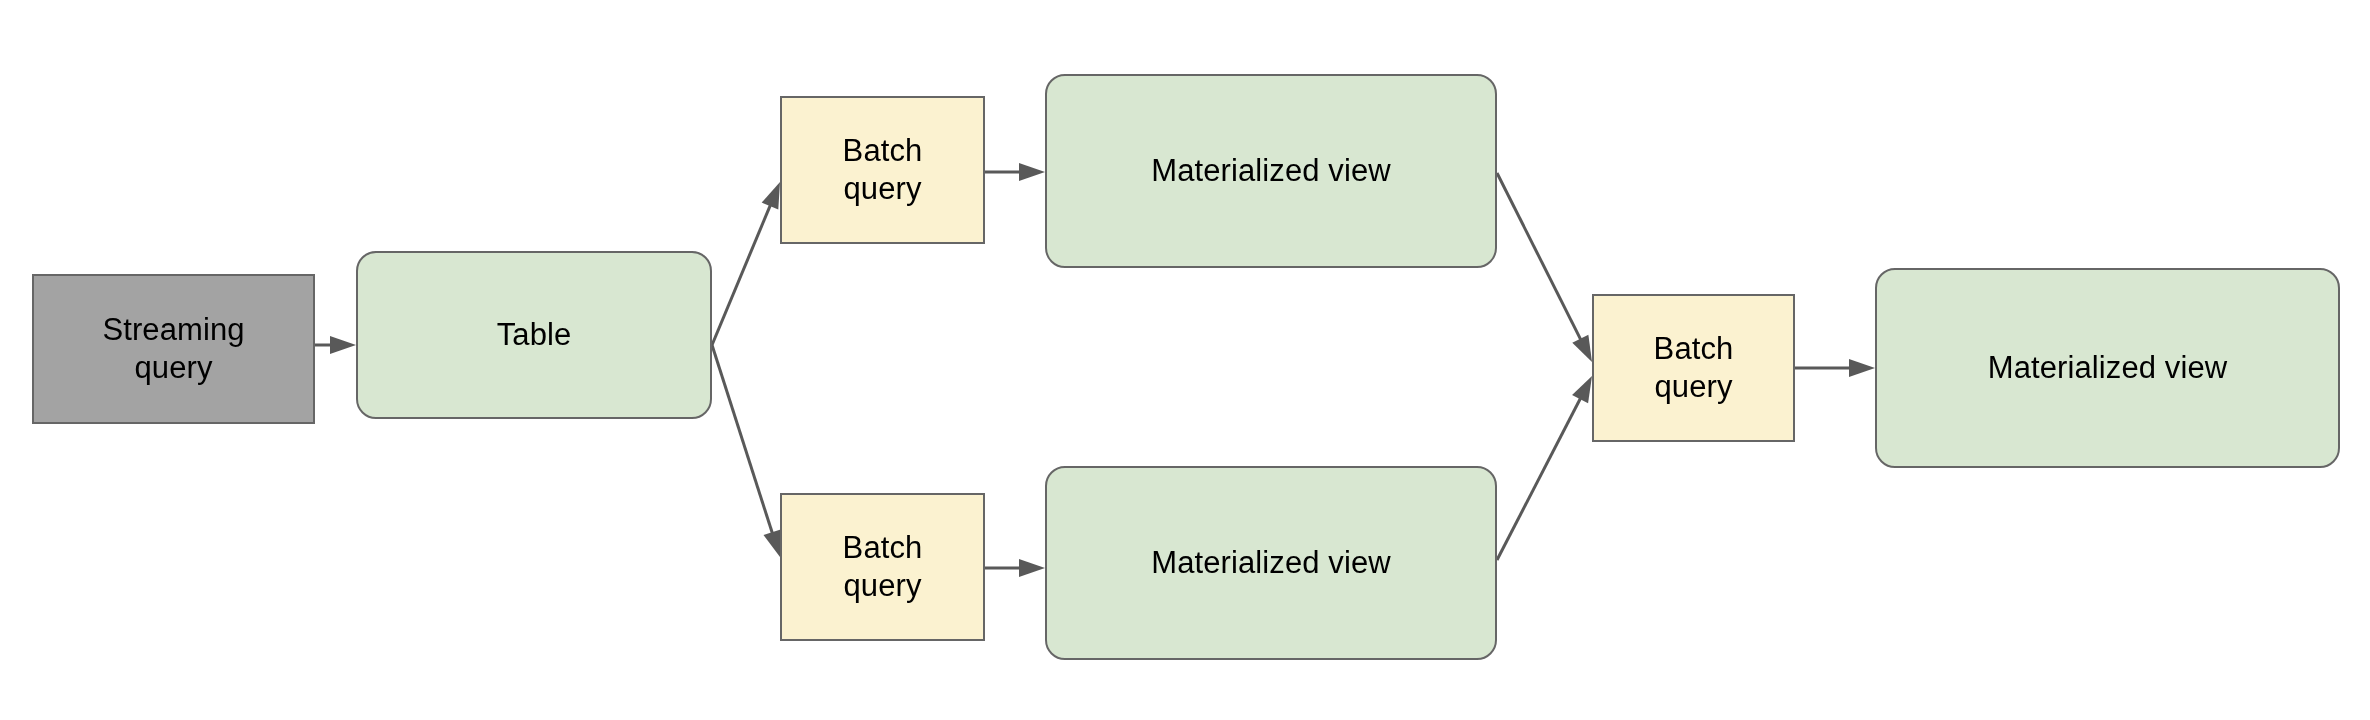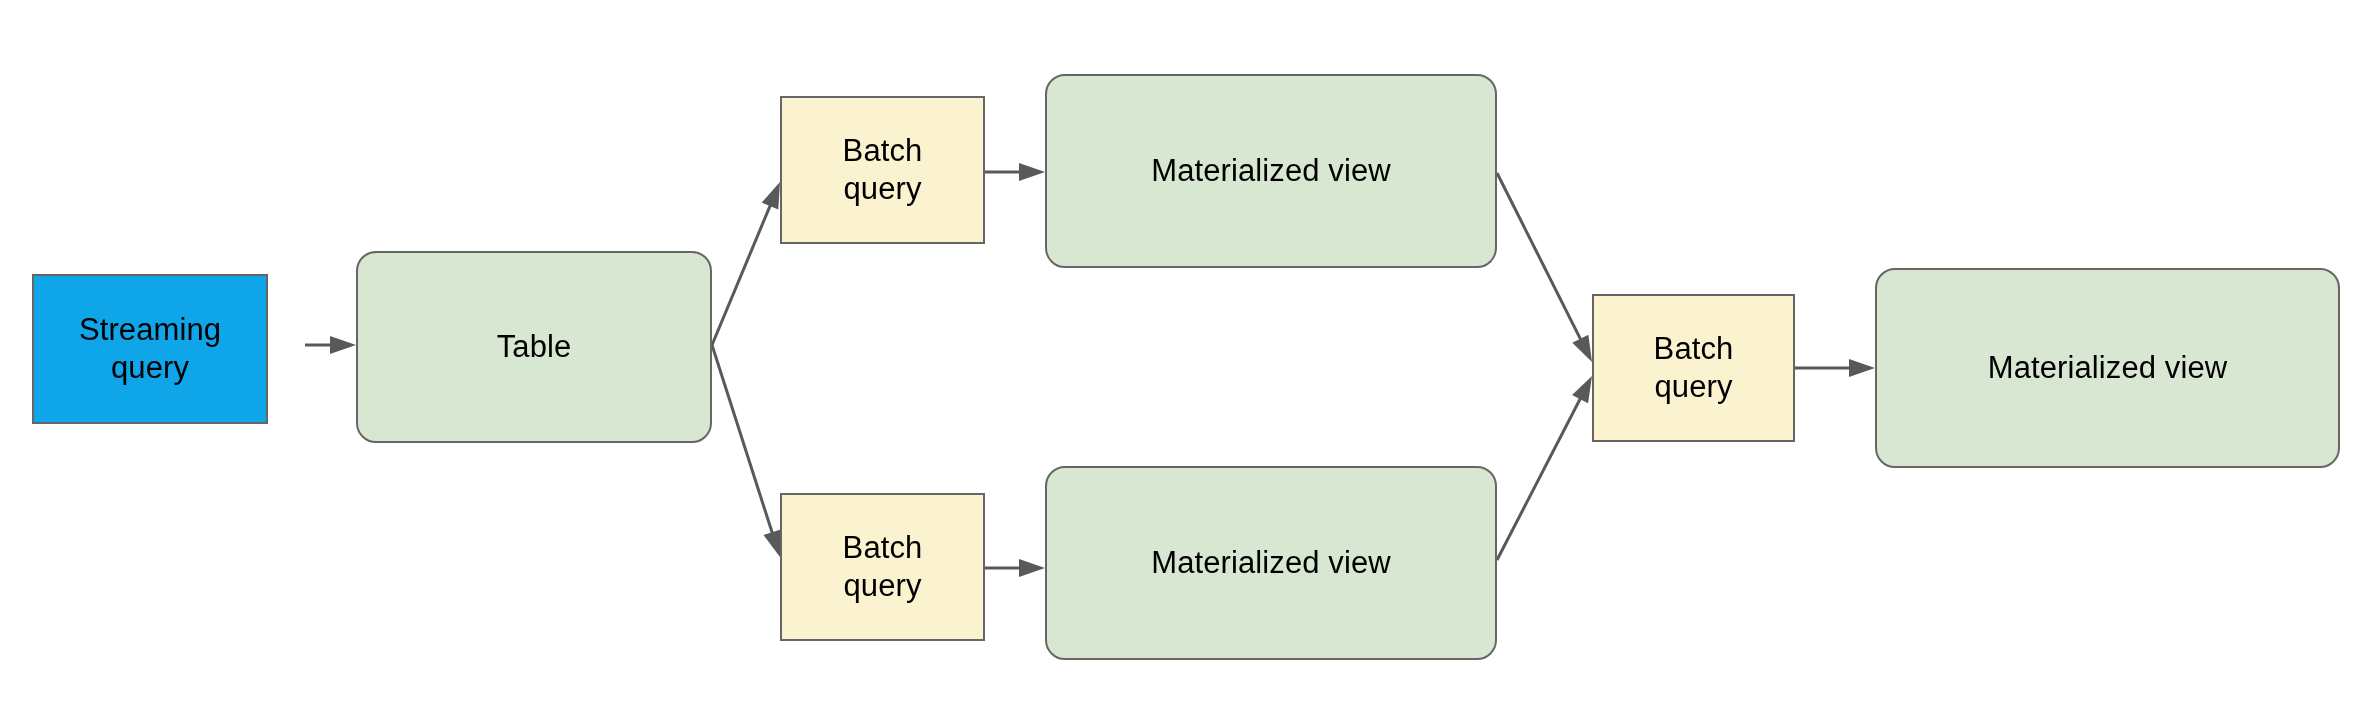--- a/index.html
+++ b/index.html
@@ -85,26 +85,26 @@
       <g>
         <line x1="1497" y1="560" x2="1581.9071496526662" y2="395.54825751483565" stroke="#595959" stroke-width="3" stroke-linecap="butt"></line>
         <polygon points="1592,376 1588.0691003910385,403.2313794778059 1572.0750715152637,394.97359282998747" fill="#595959"></polygon>
       </g>
       <g>
         <line x1="1795" y1="368" x2="1853" y2="368" stroke="#595959" stroke-width="3" stroke-linecap="butt"></line>
         <polygon points="1875,368 1849,377 1849,359" fill="#595959"></polygon>
       </g>
     </svg>
 
-  <div class="node process" style="left: 32px; top: 274px; width: 236px; height: 150px; border-radius: 0px; background: #0ea5e9; border-color: rgb(102, 102, 102); color: rgb(0, 0, 0);">
+  <div class="node process" style="left: 32px; top: 274px; width: 283px; height: 150px; border-radius: 0px; background: #a3a3a3; border-color: rgb(102, 102, 102); color: rgb(0, 0, 0);">
     <span class="node-label">Streaming
 query</span>
   </div>
 
-  <div class="node store" style="left: 356px; top: 251px; width: 356px; height: 192px; background: rgb(216, 231, 209); border-color: rgb(102, 102, 102); color: rgb(0, 0, 0);">
+  <div class="node store" style="left: 356px; top: 251px; width: 356px; height: 168px; background: rgb(216, 231, 209); border-color: rgb(102, 102, 102); color: rgb(0, 0, 0);">
     <span class="node-label">Table</span>
   </div>
 
   <div class="node process" style="left: 780px; top: 96px; width: 205px; height: 148px; border-radius: 0px; background: rgb(251, 242, 208); border-color: rgb(102, 102, 102); color: rgb(0, 0, 0);">
     <span class="node-label">Batch
 query</span>
   </div>
 
   <div class="node store" style="left: 1045px; top: 74px; width: 452px; height: 194px; background: rgb(216, 231, 209); border-color: rgb(102, 102, 102); color: rgb(0, 0, 0);">
     <span class="node-label">Materialized view</span>

